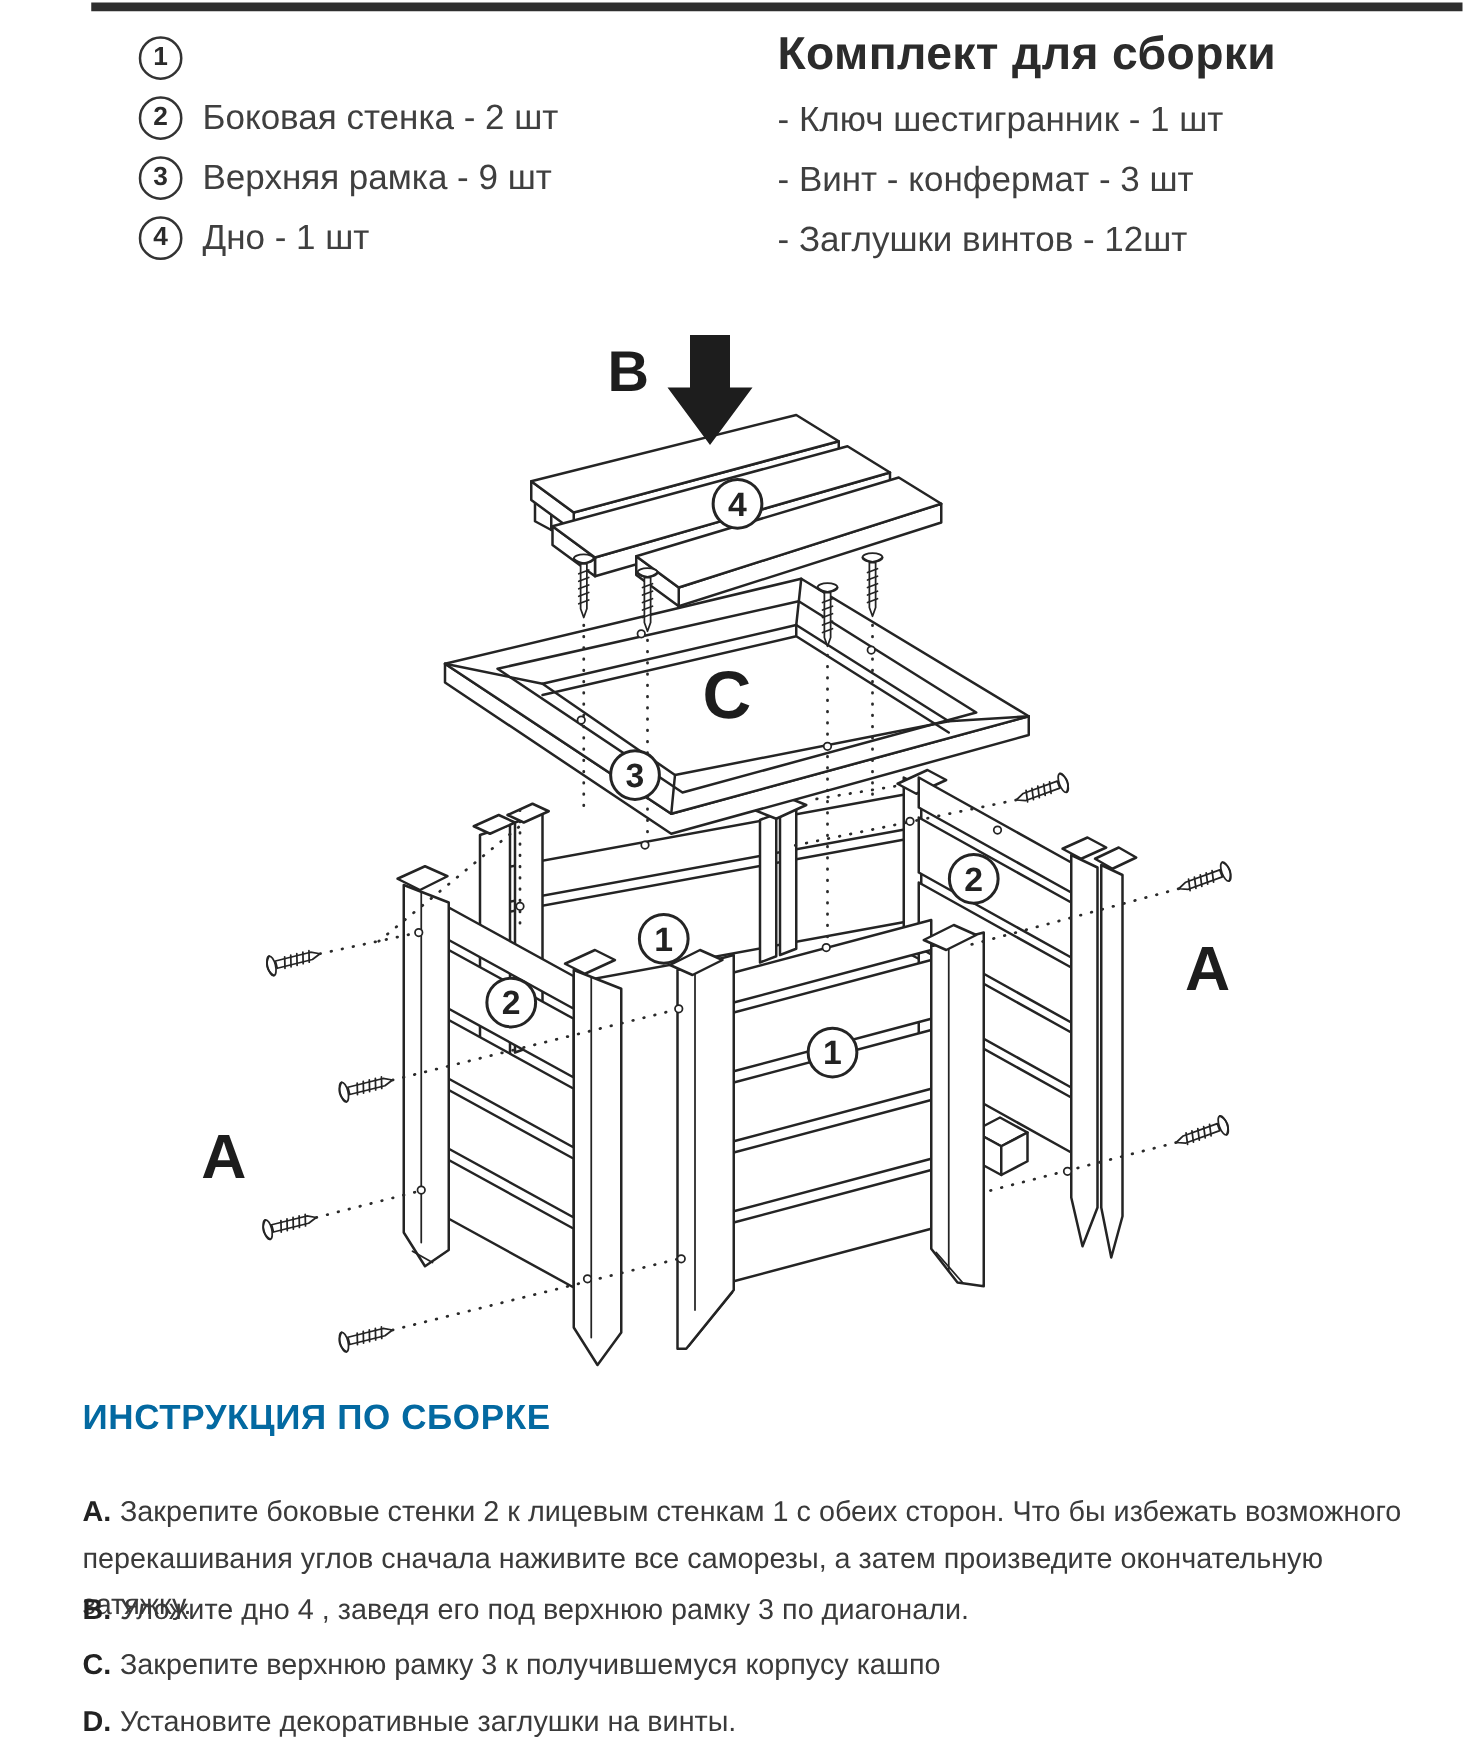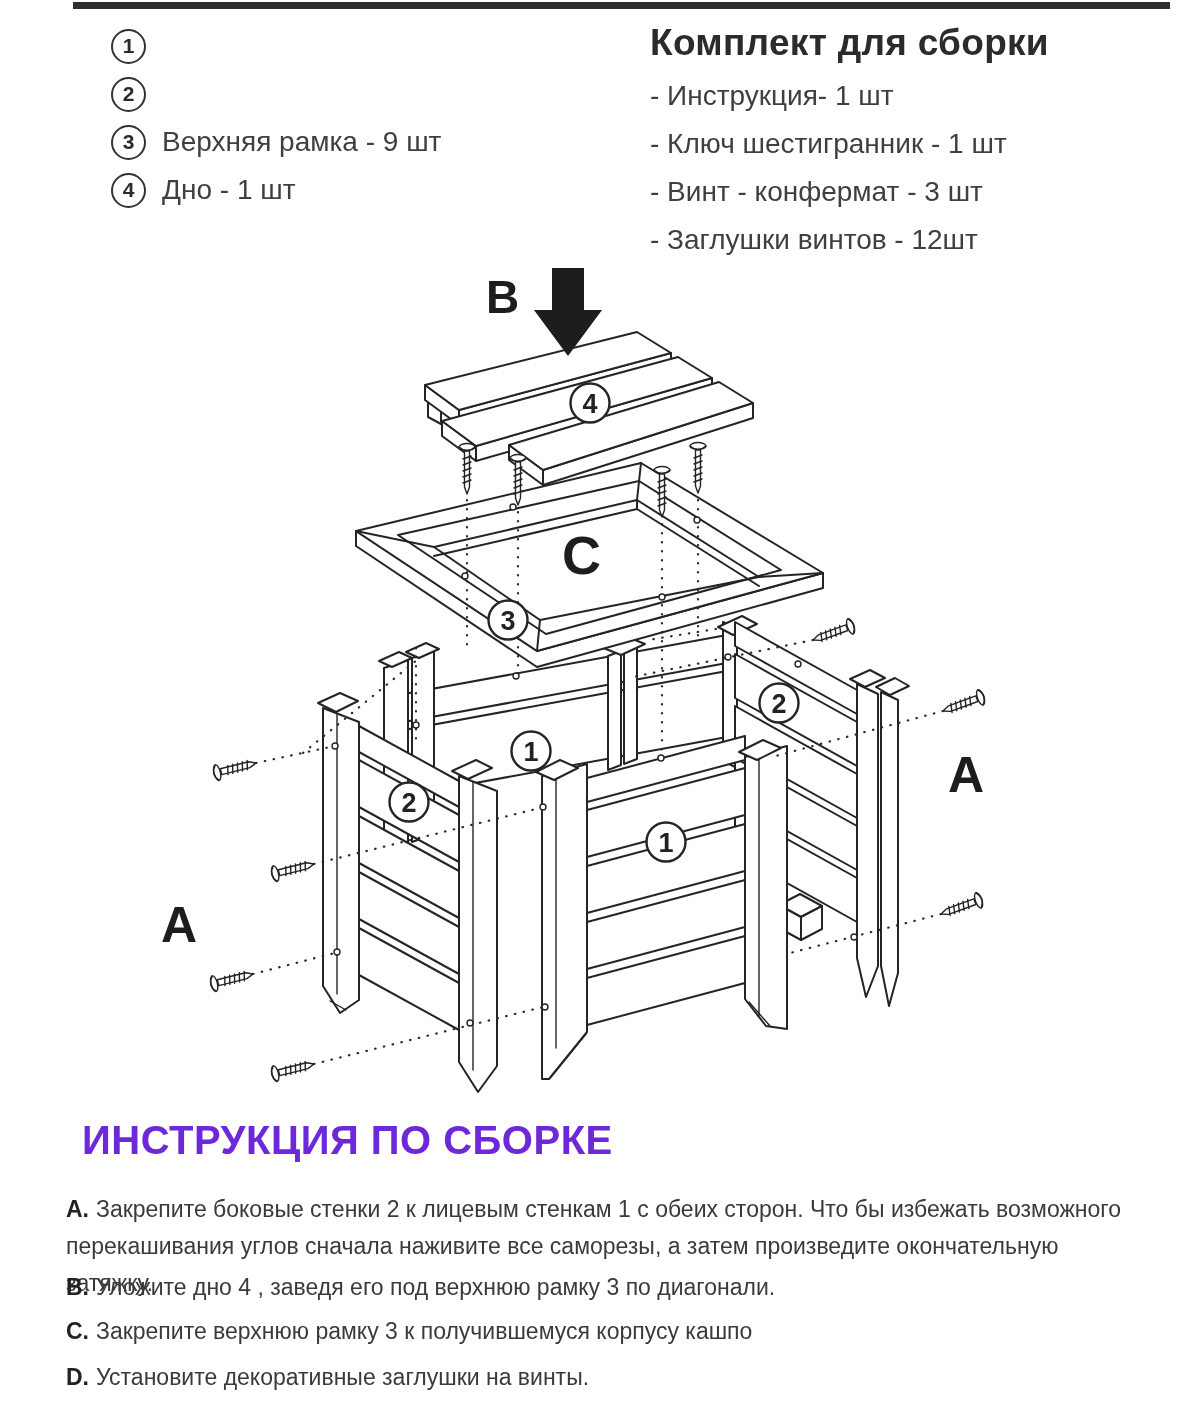--- a/index.html
+++ b/index.html
@@ -8,22 +8,22 @@
   .toprule{position:absolute;left:73px;top:2px;width:1097px;height:7px;background:#2e2e2e;}
   .list{position:absolute;}
   .list-title{font-size:37px;font-weight:700;color:#2b2b2b;line-height:42px;letter-spacing:.3px;margin-bottom:8px;}
   .krow{display:flex;align-items:center;gap:16px;height:48px;}
   .nbadge{flex:0 0 auto;width:35px;height:35px;border:2.5px solid #333;border-radius:50%;
           display:flex;align-items:center;justify-content:center;
           font-size:21px;font-weight:600;color:#2b2b2b;box-sizing:border-box;}
   .klabel{font-size:28px;color:#3f3f3f;}
   .arow{display:flex;align-items:center;height:48px;font-size:28px;color:#3f3f3f;}
   .diagram{position:absolute;left:0;top:0;}
-  .instr-title{position:absolute;left:82px;top:1118px;font-size:40px;font-weight:700;
-               color:#6d28d9;letter-spacing:.5px;}
+  .instr-title{position:absolute;left:66px;top:1118px;font-size:28px;font-weight:700;
+               color:#0369a1;letter-spacing:.5px;}
   .step{position:absolute;left:66px;font-size:23px;line-height:37px;color:#3a3a3a;}
   .step .lbl{font-weight:700;color:#222;margin-right:7px;}
   
   .ln{fill:#fff;stroke:#242424;stroke-width:2;stroke-linejoin:round;}
   .wire{fill:none;stroke:#242424;stroke-width:2;stroke-linecap:round;stroke-linejoin:round;}
   .thin{stroke-width:1.4;}
   .blk{fill:#1d1d1d;stroke:none;}
   .dot{fill:none;stroke:#2a2a2a;stroke-width:2.2;stroke-linecap:round;stroke-dasharray:.5 8.5;}
   .badge-c{fill:#fff;stroke:#242424;stroke-width:2.4;}
   .badge-t{font-family:"Liberation Sans",sans-serif;font-size:27px;font-weight:600;fill:#222;text-anchor:middle;}
@@ -33,34 +33,34 @@
 <body>
 
 <div class="toprule"></div>
 
 <div class="list" style="left:111px;top:22px;">
   <div class="krow">
     <span class="nbadge">1</span>
   </div>
   <div class="krow">
     <span class="nbadge">2</span>
+    <span class="klabel">Боковая стенка - 2 шт</span>
   </div>
   <div class="krow">
     <span class="nbadge">3</span>
     <span class="klabel">Верхняя рамка - 9 шт</span>
   </div>
   <div class="krow">
     <span class="nbadge">4</span>
     <span class="klabel">Дно - 1 шт</span>
   </div>
 </div>
 
-<div class="list" style="left:650px;top:22px;">
+<div class="list" style="left:622px;top:22px;">
   <div class="list-title">Комплект для сборки</div>
-  <div class="arow">- Инструкция- 1 шт</div>
   <div class="arow">- Ключ шестигранник - 1 шт</div>
   <div class="arow">- Винт - конфермат - 3 шт</div>
   <div class="arow">- Заглушки винтов - 12шт</div>
 </div>
 
 <svg class="diagram" width="1177" height="1408" viewBox="0 0 1177 1408">
   <defs>
     <g id="vscrew">
       <ellipse class="ln thin" cx="0" cy="0" rx="8" ry="3.5"></ellipse>
       <path class="wire thin" d="M-8,0 Q0,7 8,0"></path>

